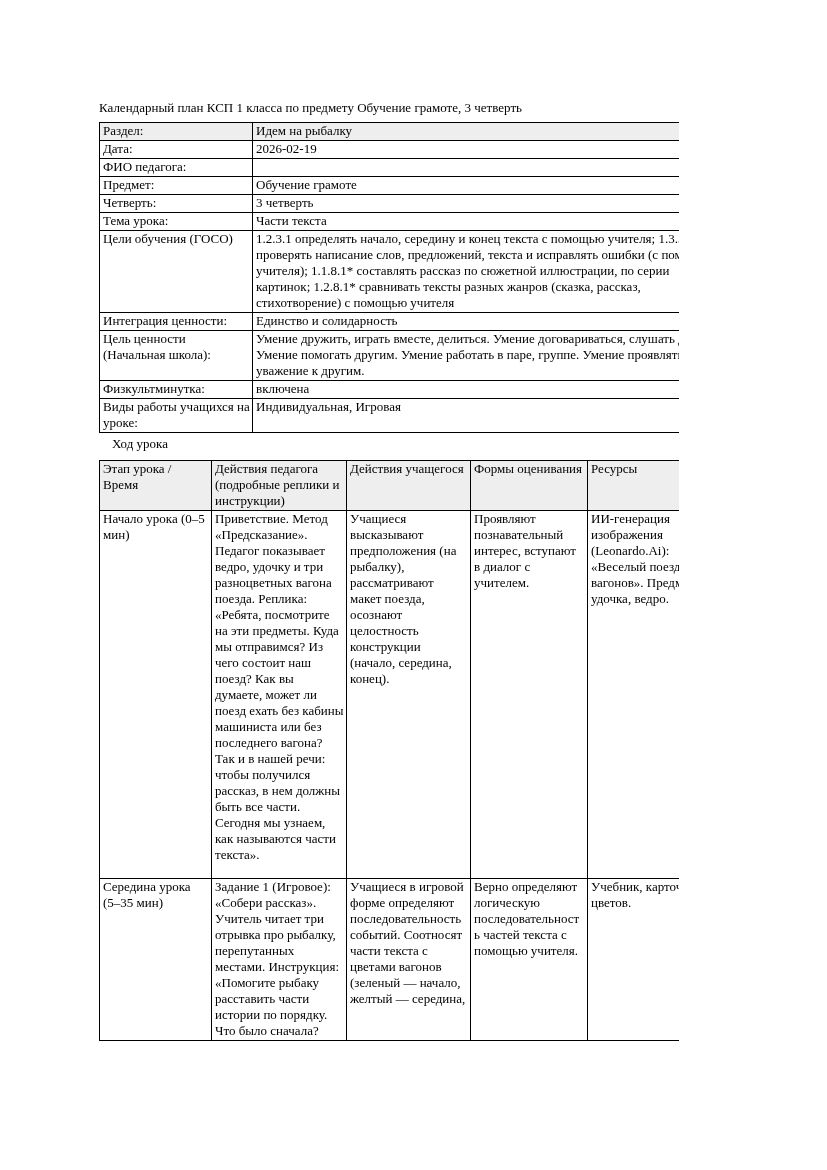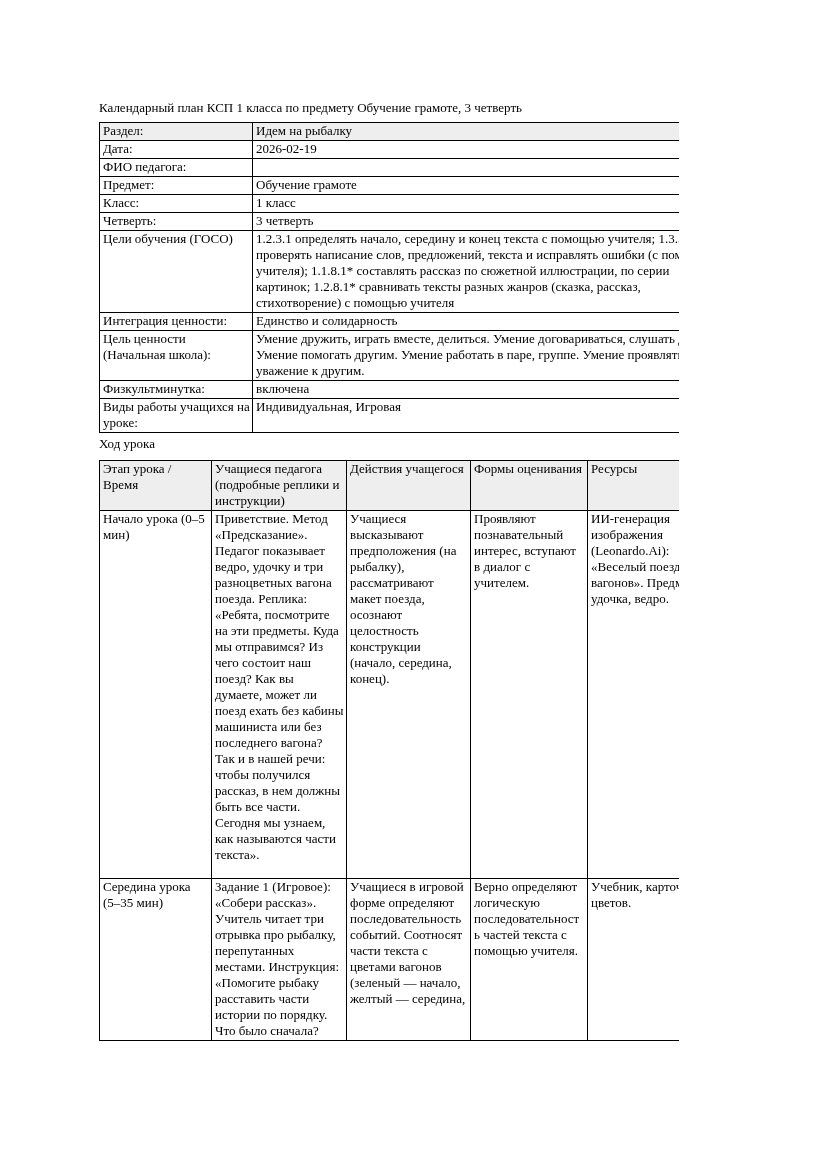--- a/index.html
+++ b/index.html
@@ -28,21 +28,21 @@
     text-align: left;
     font-weight: normal;
     padding: 0 2px 1px 3px;
     word-wrap: break-word;
     overflow-wrap: break-word;
   }
   tr.shaded td, tr.shaded th { background: #eeeeee; }
   .info-table { margin-bottom: 2px; }
   .info-table .c-label { width: 153px; }
   .info-table .c-value { width: 475px; }
-  .section-heading { margin: 3px 0 8px 0; }
+  .section-heading { margin: 3px 0 8px 13px; }
   .lesson-table .c1 { width: 112px; }
   .lesson-table .c2 { width: 135px; }
   .lesson-table .c3 { width: 124px; }
   .lesson-table .c4 { width: 117px; }
   .lesson-table .c5 { width: 140px; }
   .lesson-table tr.stage-row-1 { height: 368px; }
   .lesson-table tr.stage-row-2 { height: 160px; margin-top: 19px; }
 </style>
 </head>
 <body>
@@ -68,26 +68,26 @@
         </tr>
         <tr>
           <td>ФИО педагога:</td>
           <td></td>
         </tr>
         <tr>
           <td>Предмет:</td>
           <td>Обучение грамоте</td>
         </tr>
         <tr>
-          <td>Класс:</td>
-          <td>1 класс</td>
+          <td>Четверть:</td>
+          <td>3 четверть</td>
         </tr>
         <tr>
-          <td>Четверть:</td>
-          <td>3 четверть</td>
+          <td>Тема урока:</td>
+          <td>Части текста</td>
         </tr>
         <tr>
           <td>Цели обучения (ГОСО)</td>
           <td>1.2.3.1 определять начало, середину и конец текста с помощью учителя; 1.3.5.1* проверять написание слов, предложений, текста и исправлять ошибки (с помощью учителя); 1.1.8.1* составлять рассказ по сюжетной иллюстрации, по серии картинок; 1.2.8.1* сравнивать тексты разных жанров (сказка, рассказ, стихотворение) с помощью учителя</td>
         </tr>
         <tr>
           <td>Интеграция ценности:</td>
           <td>Единство и солидарность</td>
         </tr>
         <tr>
@@ -111,21 +111,21 @@
       <colgroup>
           <col class="c1">
           <col class="c2">
           <col class="c3">
           <col class="c4">
           <col class="c5">
         </colgroup>
       <thead>
         <tr class="shaded">
           <th>Этап урока / Время</th>
-          <th>Учащиеся педагога (подробные реплики и инструкции)</th>
+          <th>Действия педагога (подробные реплики и инструкции)</th>
           <th>Действия учащегося</th>
           <th>Формы оценивания</th>
           <th>Ресурсы</th>
         </tr>
       </thead>
       <tbody>
         <tr class="stage-row-1">
           <td>Начало урока (0–5 мин)</td>
           <td>Приветствие. Метод «Предсказание». Педагог показывает ведро, удочку и три разноцветных вагона поезда. Реплика: «Ребята, посмотрите на эти предметы. Куда мы отправимся? Из чего состоит наш поезд? Как вы думаете, может ли поезд ехать без кабины машиниста или без последнего вагона? Так и в нашей речи: чтобы получился рассказ, в нем должны быть все части. Сегодня мы узнаем, как называются части текста».</td>
           <td>Учащиеся высказывают предположения (на рыбалку), рассматривают макет поезда, осознают целостность конструкции (начало, середина, конец).</td>

